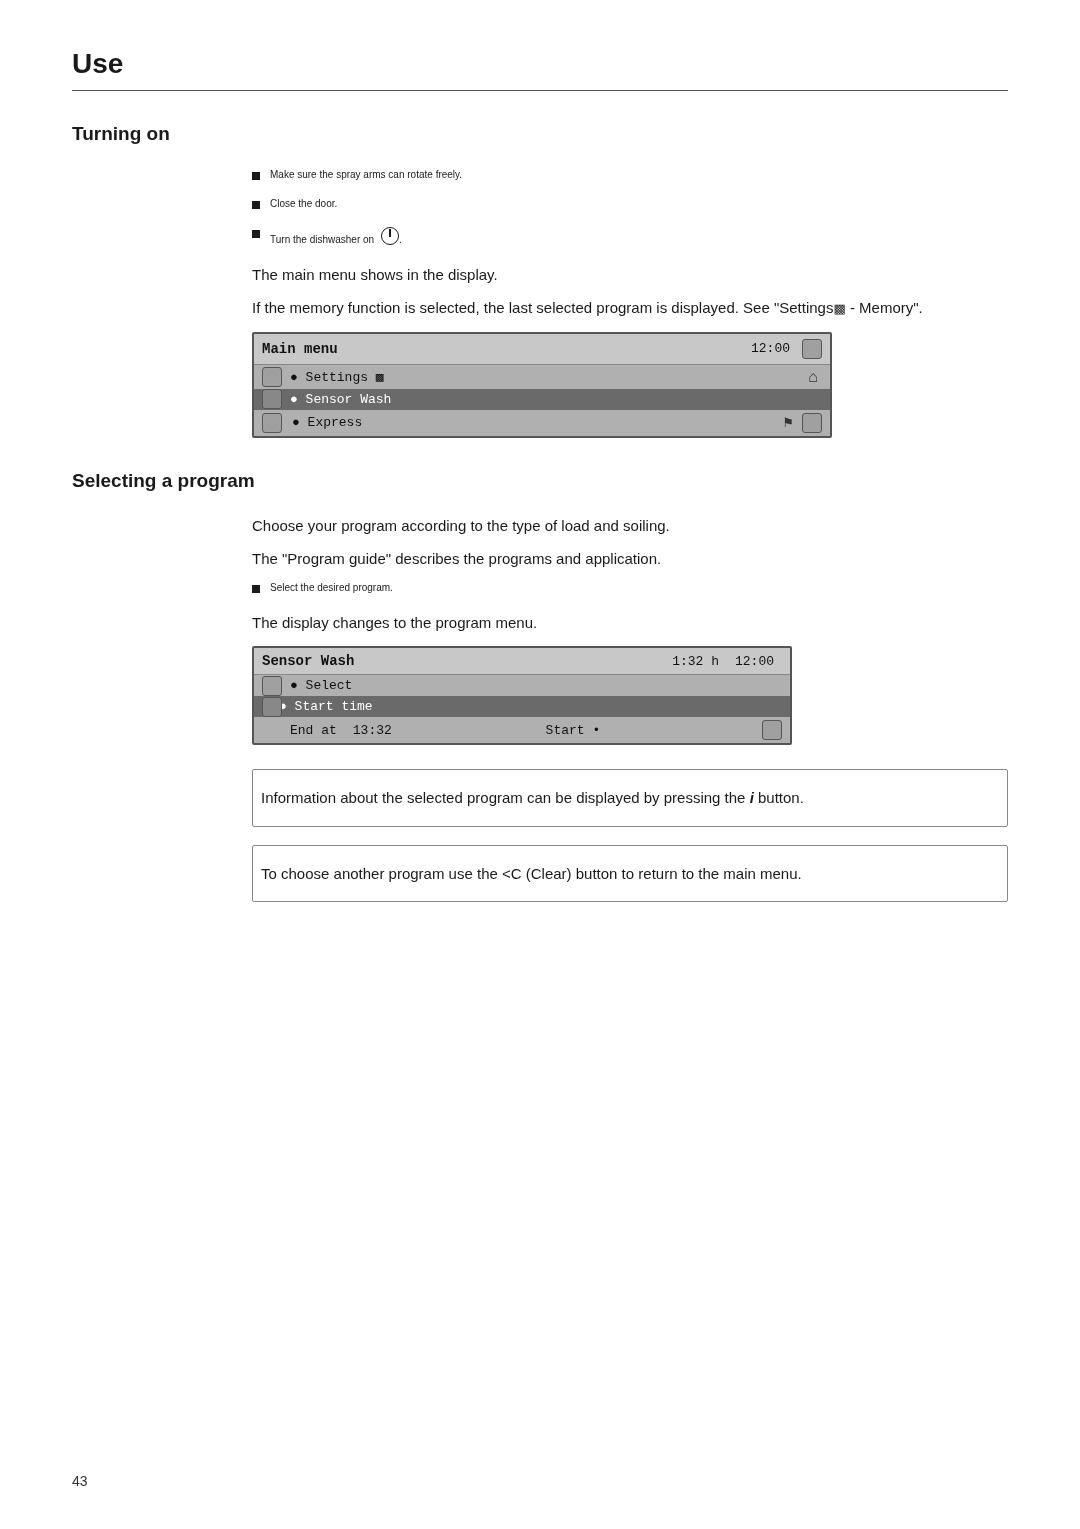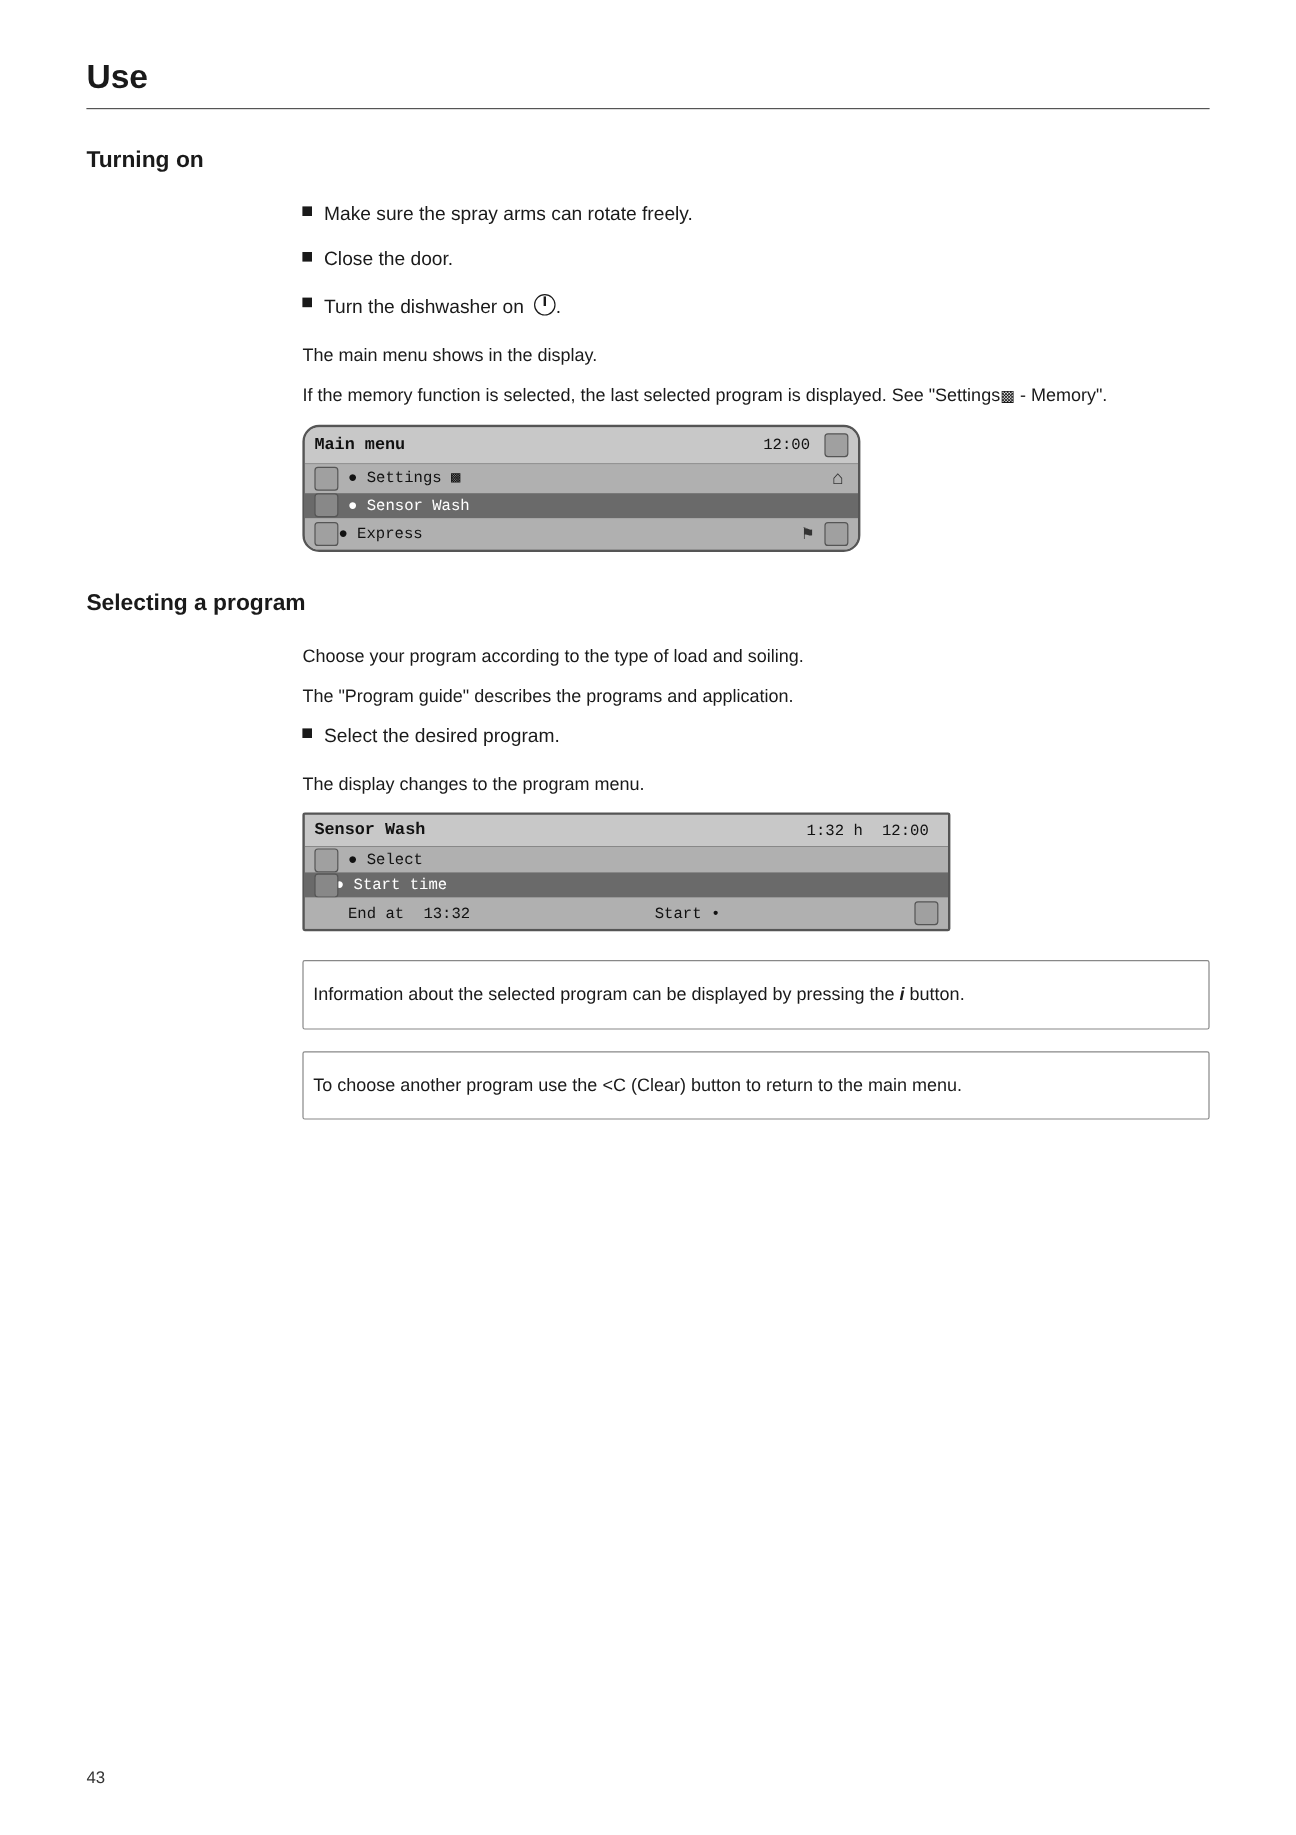--- a/index.html
+++ b/index.html
@@ -42,21 +42,21 @@
 
     .bullet-list {
       list-style: none;
       margin-bottom: 16px;
     }
 
     .bullet-list li {
       display: flex;
       align-items: flex-start;
       margin-bottom: 14px;
-      font-size: 16px;
+      font-size: 10px;
       line-height: 1.5;
     }
 
     .bullet-square {
       display: inline-block;
       width: 8px;
       height: 8px;
       background: #1a1a1a;
       margin-right: 10px;
       margin-top: 5px;
@@ -89,25 +89,25 @@
       height: 8px;
       background: #1a1a1a;
       position: absolute;
       top: 1px;
     }
 
     
     .display-screen {
       background: #b8b8b8;
       border: 2px solid #555;
-      border-radius: 14px;
+      border-radius: 2px;
       margin-bottom: 32px;
       margin-top: 12px;
       overflow: hidden;
-      width: 465px;
+      width: 580px;
     }
 
     .display-row {
       display: flex;
       align-items: center;
       padding: 3px 8px;
       position: relative;
     }
 
     .display-row.header-row {
@@ -259,21 +259,21 @@
         <div style="margin-left:auto;display:flex;flex-direction:column;align-items:center;justify-content:center;padding-right:4px;">
           <span style="font-size:16px;color:#333;">⌂</span>
         </div>
       </div>
 
       <div class="display-row highlighted" style="padding-left:36px;">
         <div class="display-btn-left" style="position:absolute;left:8px;top:50%;transform:translateY(-50%);background:#888;"></div>
         <span class="display-item-text white-text">● Sensor Wash</span>
       </div>
 
-      <div class="display-row normal" style="padding-left:28px;">
+      <div class="display-row normal" style="padding-left:38px;">
         <div class="display-btn-left" style="position:absolute;left:8px;top:50%;transform:translateY(-50%);"></div>
         <span class="display-item-text">● Express</span>
         <div style="margin-left:auto;display:flex;flex-direction:column;align-items:center;justify-content:flex-end;padding-right:4px;">
           <span style="font-size:13px;color:#333;">⚑</span>
         </div>
         <div class="display-btn-right" style="margin-left:4px;"></div>
       </div>
     </div>
   </div>
 </section>

